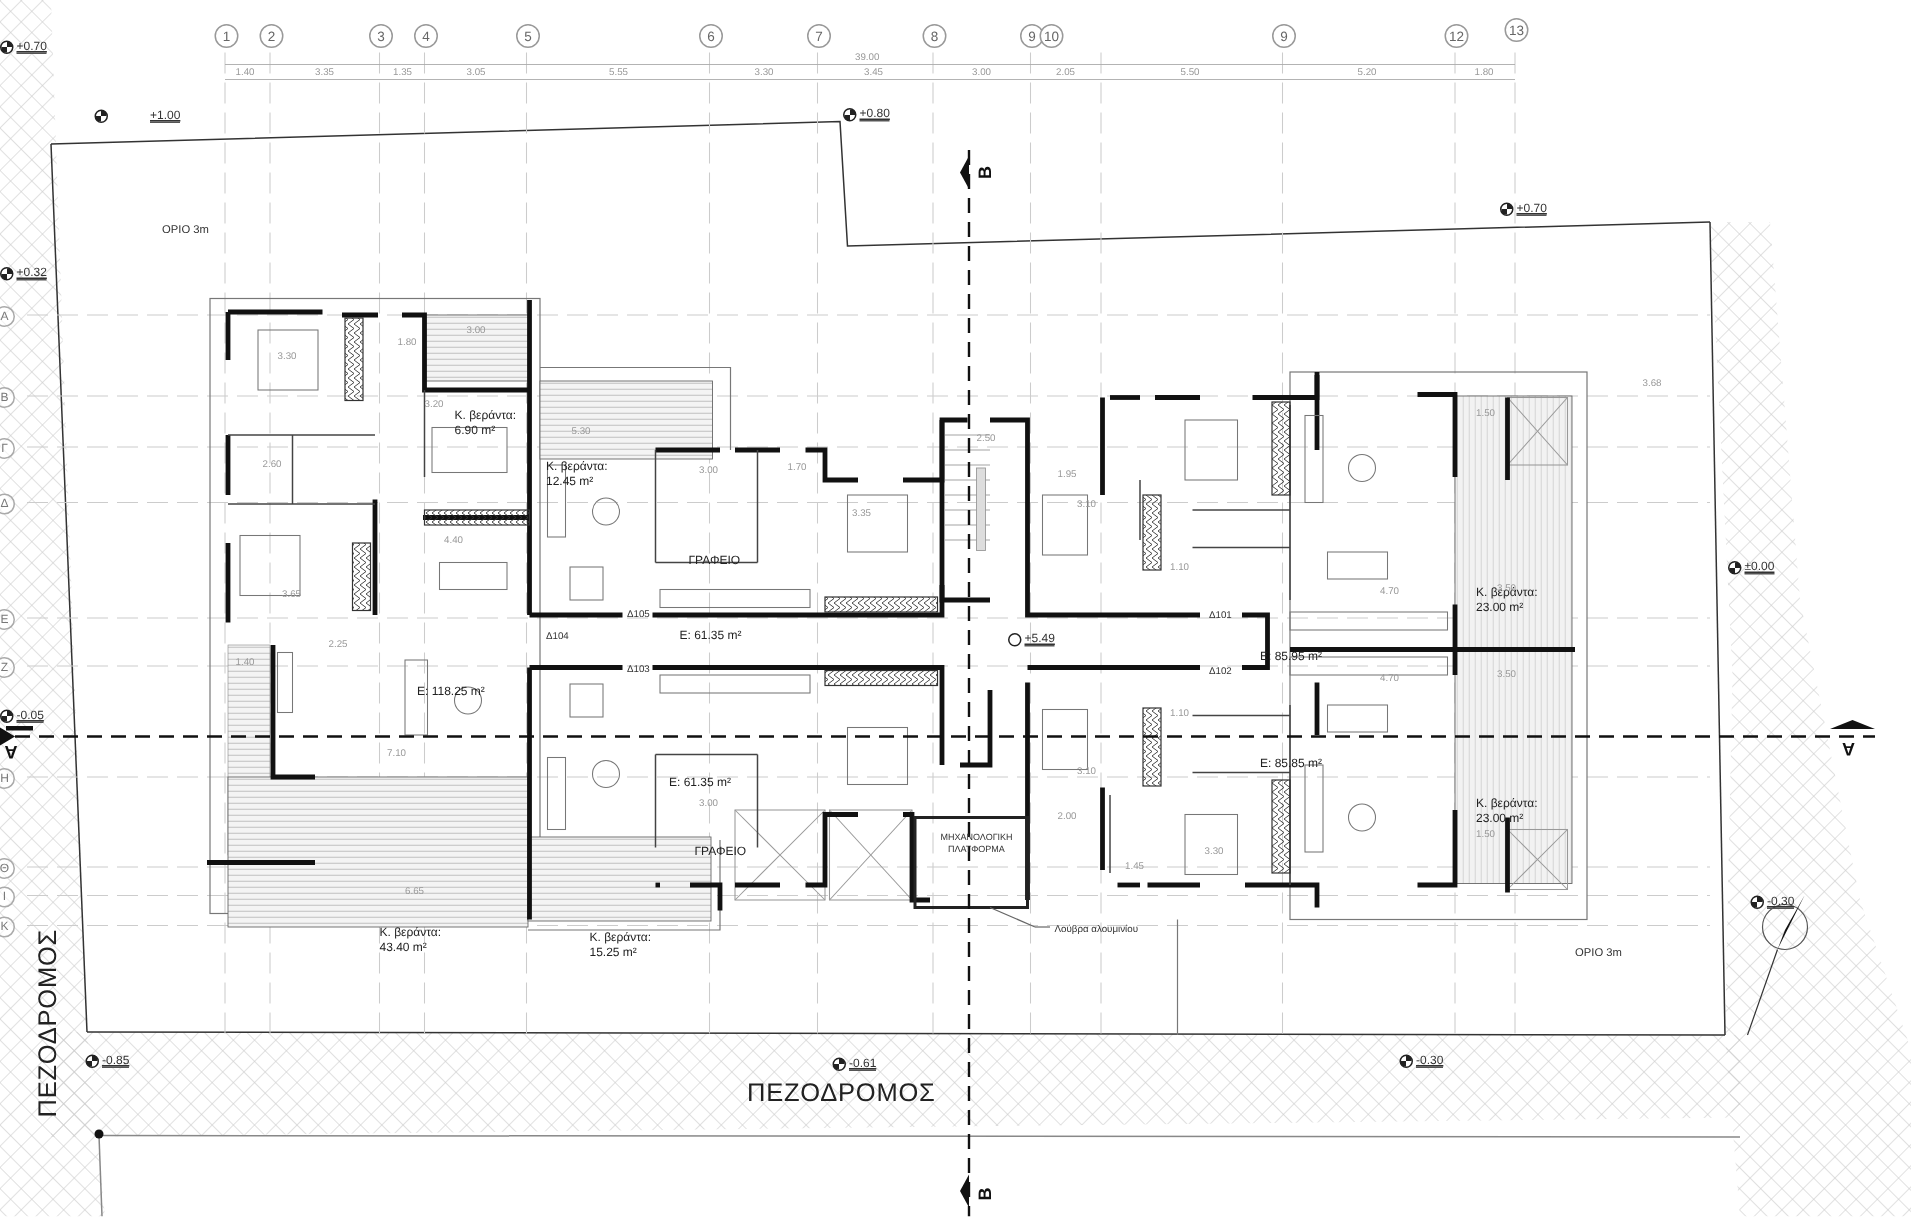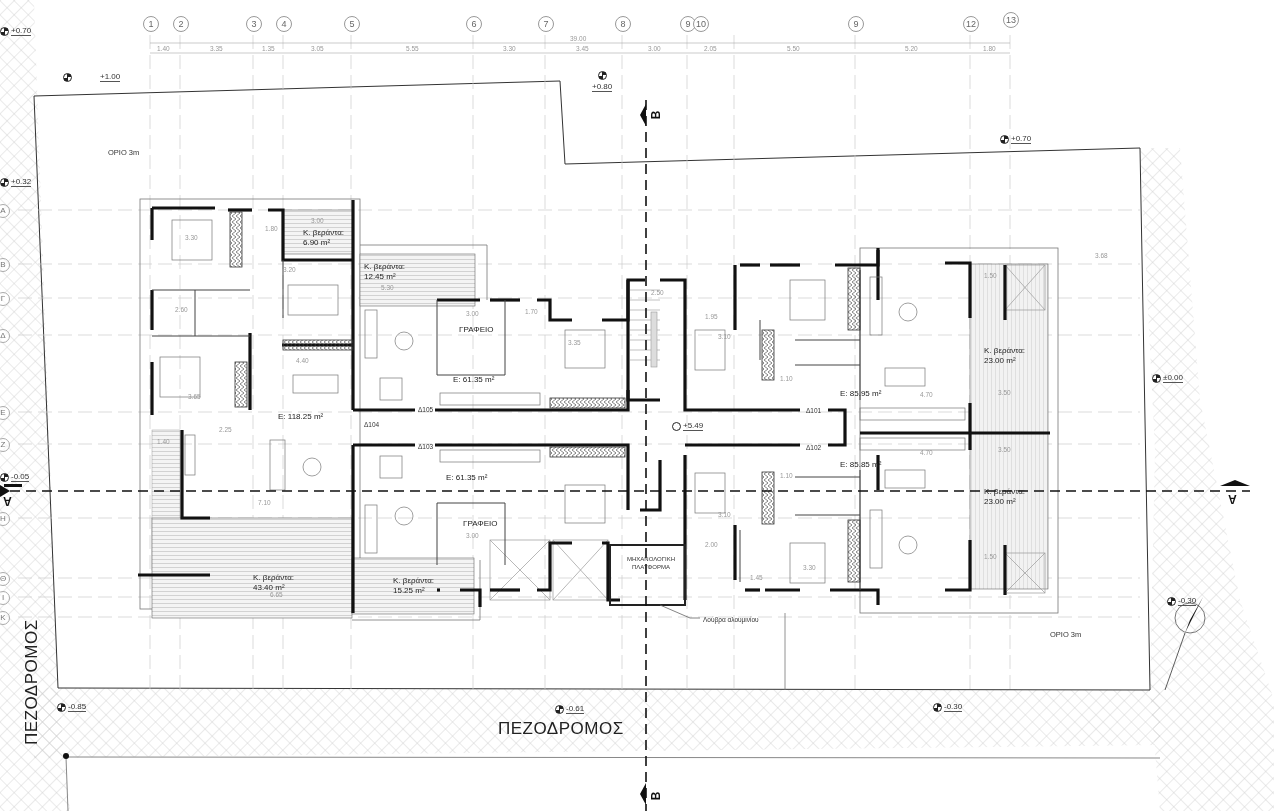--- a/index.html
+++ b/index.html
@@ -1,24 +1,24 @@
 <!DOCTYPE html>
 <html><head>
 <meta charset="utf-8">
 <style>
   html,body{margin:0;padding:0;background:#fff;}
   body{width:1274px;height:811px;position:relative;overflow:hidden;font-family:"Liberation Sans",sans-serif;color:#222;}
   svg{position:absolute;left:0;top:0;}
   .grid-bubble{position:absolute;width:14px;height:14px;border:1px solid #999;border-radius:50%;font-size:9px;line-height:14px;text-align:center;color:#666;background:#fff;}
   .row-bubble{position:absolute;width:12px;height:12px;border:1px solid #aaa;border-radius:50%;font-size:8px;line-height:12px;text-align:center;color:#777;background:rgba(255,255,255,0.6);}
   .dim{position:absolute;font-size:6.5px;color:#999;}
-  .lvl{position:absolute;font-size:8px;color:#333;display:flex;align-items:center;gap:2px;}
+  .lvl{position:absolute;font-size:8px;color:#333;display:flex;align-items:center;gap:2px;text-decoration:underline;}
   .lvl .mk{width:7px;height:7px;border-radius:50%;background:conic-gradient(#222 0 25%,#fff 0 50%,#222 0 75%,#fff 0);border:1px solid #222;display:inline-block;}
   .lvl span.t{border-bottom:0.5px solid #555;}
-  .room-lbl{position:absolute;font-size:8px;color:#222;line-height:10px;}
+  .room-lbl{position:absolute;font-size:8px;color:#222;line-height:10px;margin-top:44px;}
   .small{position:absolute;font-size:6.5px;color:#333;}
   .street{position:absolute;font-size:17px;color:#222;letter-spacing:0.5px;}
   .street-v{position:absolute;font-size:17px;color:#222;letter-spacing:0.5px;transform:rotate(-90deg);transform-origin:left top;}
   .sec-lbl{position:absolute;font-size:12px;font-weight:bold;color:#111;}
 </style>
 </head>
 <body>
 
 <svg width="1274" height="811" viewBox="0 0 1274 811">
   <defs>
@@ -323,21 +323,21 @@
 
 <div>
   <div class="lvl" style="left:0px;top:26px;">
       <i class="mk"></i>
       <span class="t">+0.70</span>
     </div>
   <div class="lvl" style="left:63px;top:72px;gap:28px;">
       <i class="mk"></i>
       <span class="t">+1.00</span>
     </div>
-  <div class="lvl" style="left:592px;top:71px;flex-direction:column;">
+  <div class="lvl" style="left:562px;top:71px;">
       <i class="mk"></i>
       <span class="t">+0.80</span>
     </div>
   <div class="lvl" style="left:1000px;top:134px;">
       <i class="mk"></i>
       <span class="t">+0.70</span>
     </div>
   <div class="lvl" style="left:0px;top:177px;">
       <i class="mk"></i>
       <span class="t">+0.32</span>

